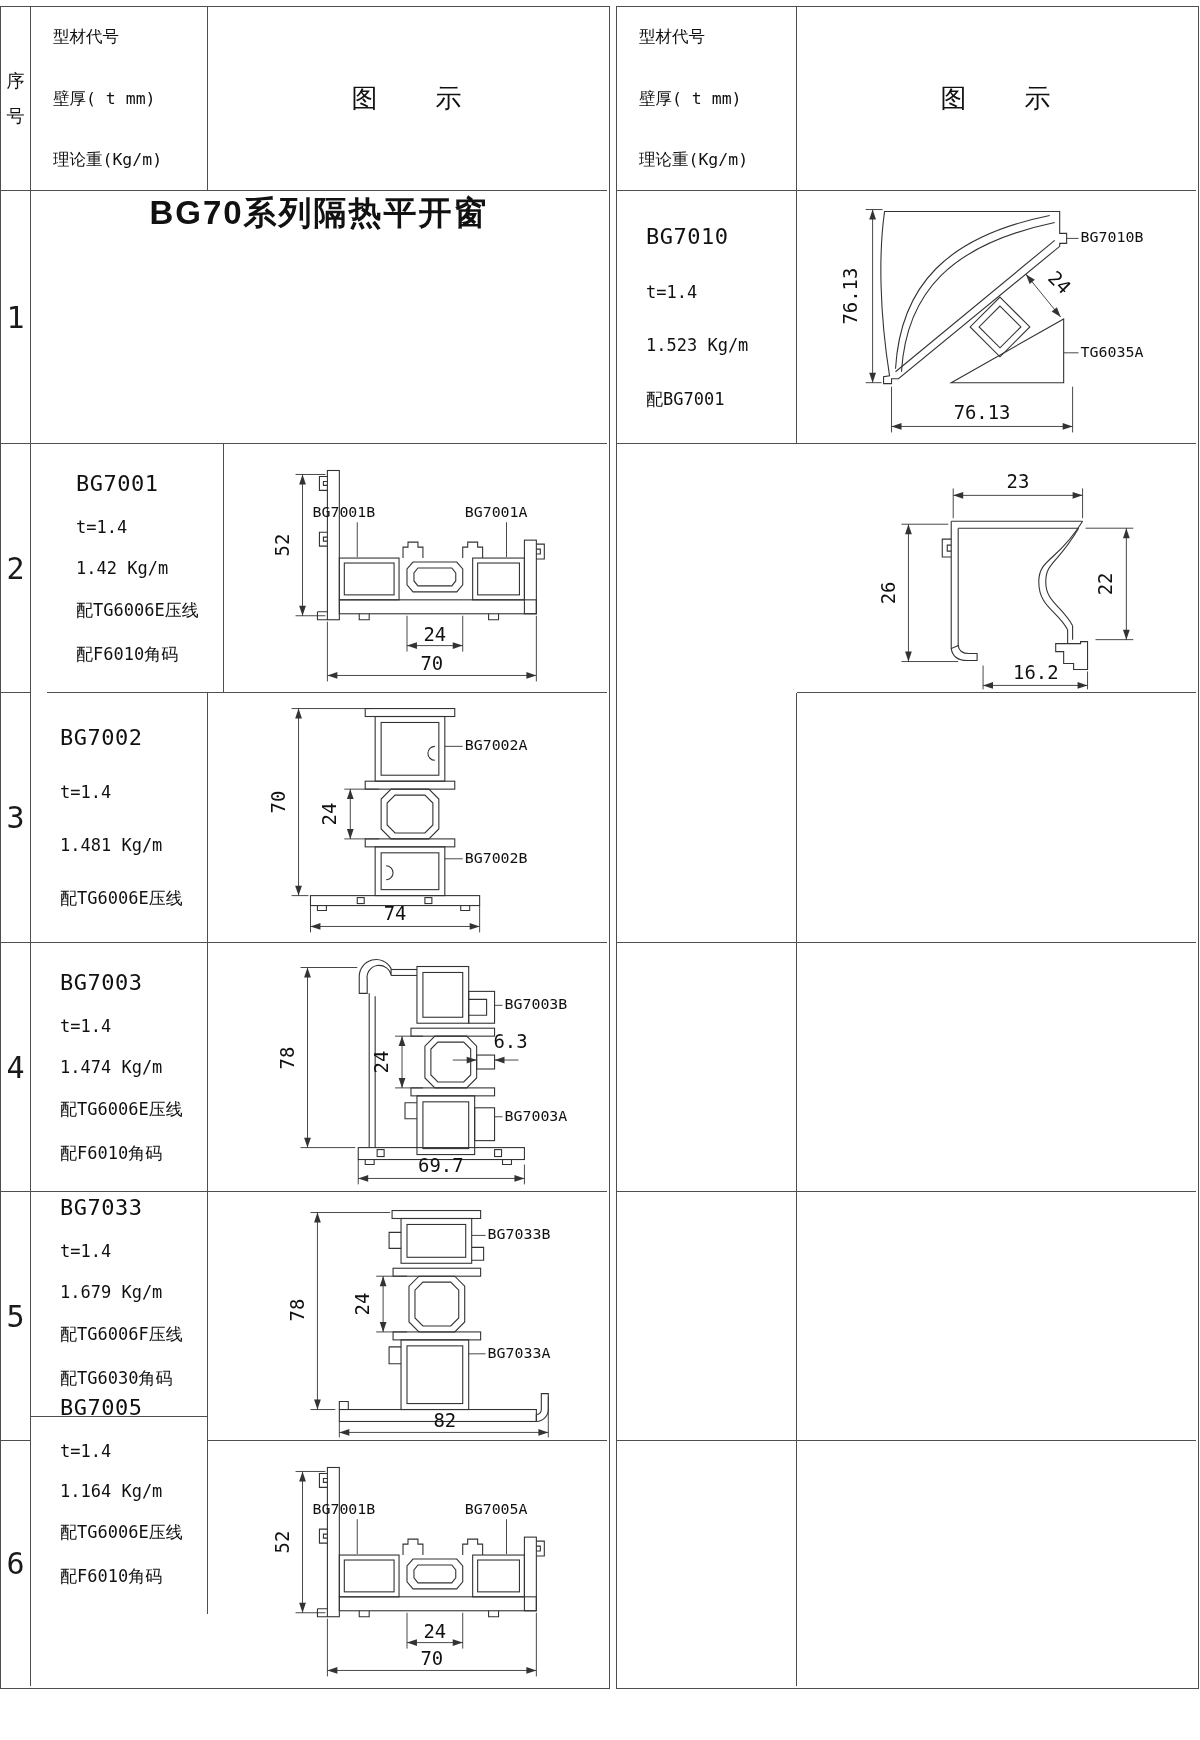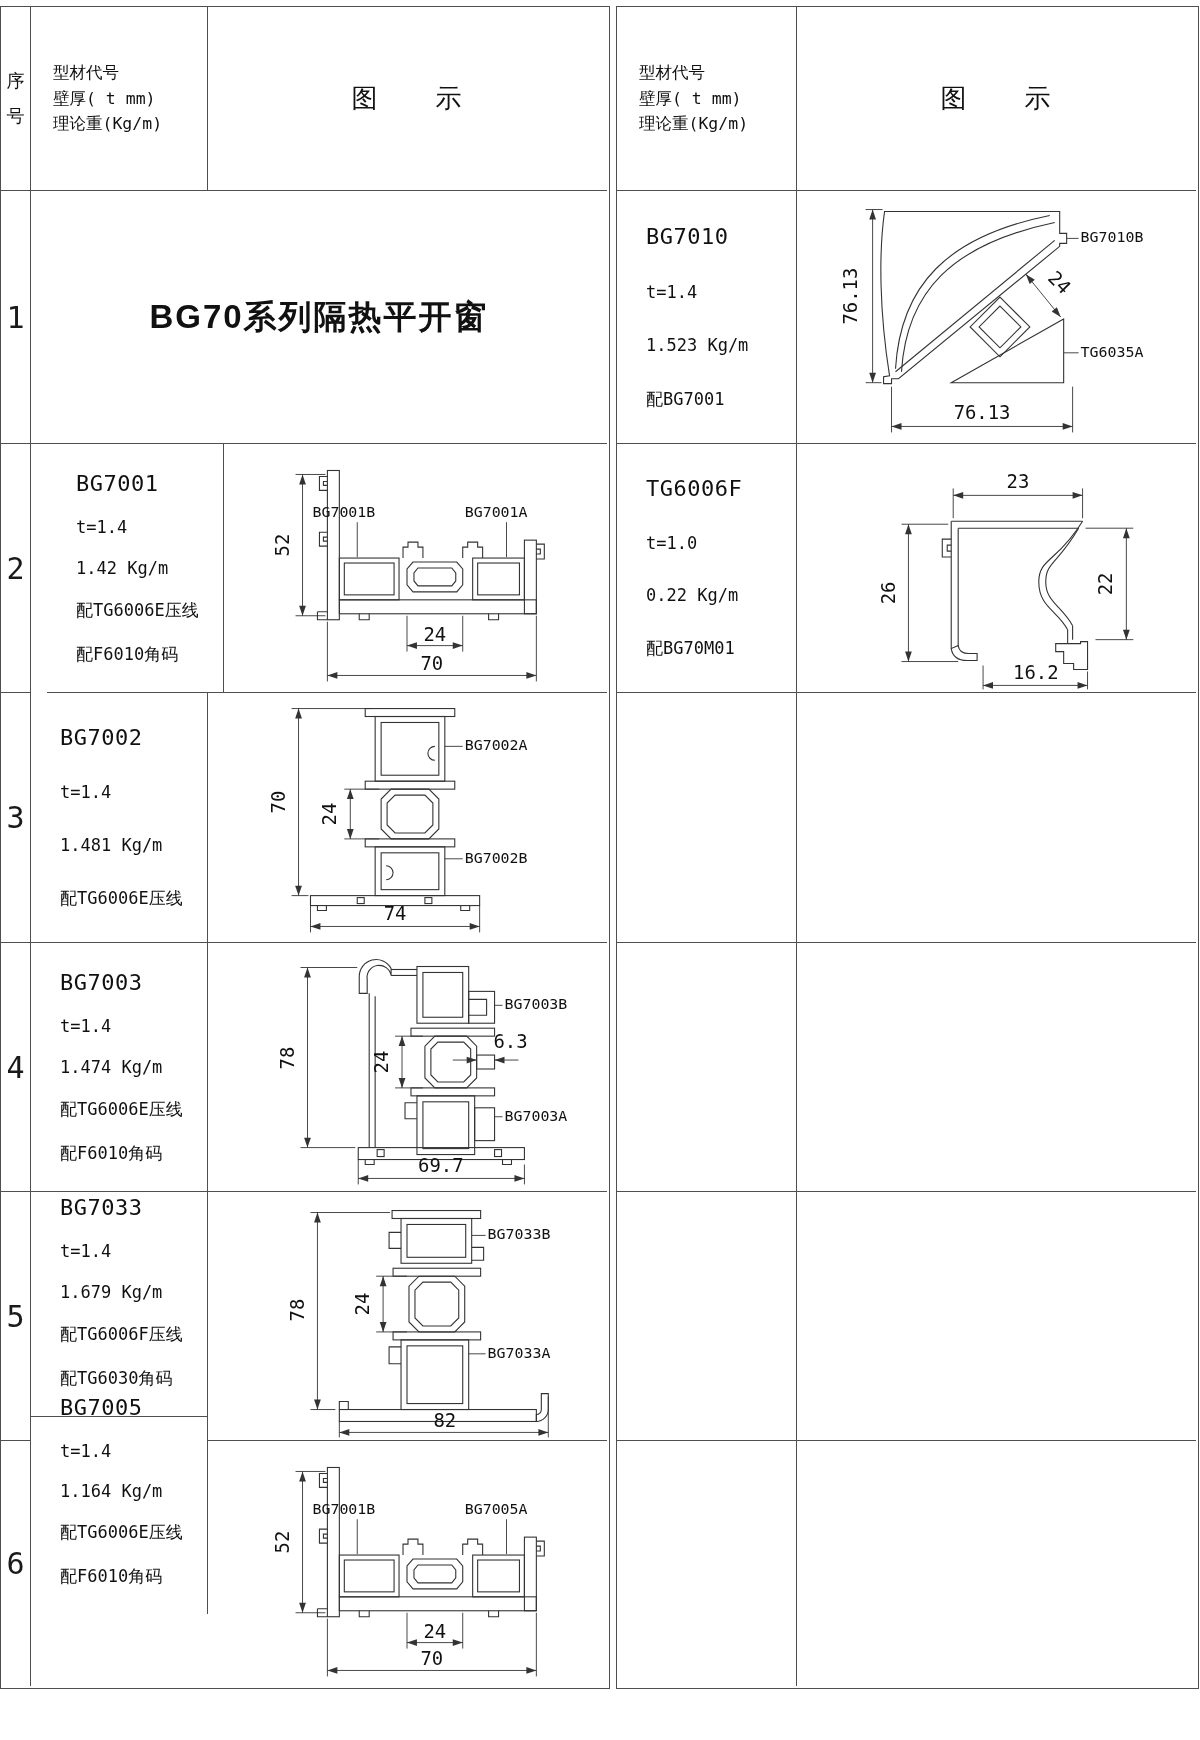--- a/index.html
+++ b/index.html
@@ -6,29 +6,29 @@
   .page{position:relative;width:1200px;height:1740px;background:#fff;overflow:hidden;
         font-family:"Liberation Sans",sans-serif;color:#111;}
   .tbl{position:absolute;border:1px solid #4f4f4f;background:#fff;}
   .c{position:absolute;border-right:1px solid #4f4f4f;border-bottom:1px solid #4f4f4f;box-sizing:border-box;}
   .ncr{border-right:none!important;}
   .ncb{border-bottom:none!important;}
   .seqhead{display:flex;align-items:center;justify-content:center;}
   .seqhead span{display:block;width:1.15em;word-break:break-all;text-align:center;
         font-size:18px;line-height:1.9;}
   .spechead{display:flex;flex-direction:column;justify-content:center;padding-left:22px;
-        font-size:16.5px;line-height:1.55;font-family:"DejaVu Sans Mono","Liberation Sans",sans-serif;}
+        font-size:16.5px;line-height:1.55;font-family:"DejaVu Sans Mono","Liberation Sans",sans-serif;gap:36px;}
   .diaghead{display:flex;align-items:center;justify-content:center;font-size:26px;letter-spacing:2px;font-family:Liberation Mono, monospace;}
   .rowno{display:flex;align-items:center;justify-content:center;
         font:30px "DejaVu Sans Mono",monospace;color:#1a1a1a;}
   .speccell{display:flex;flex-direction:column;justify-content:space-around;
         padding:16px 4px 16px 29px;}
   .speccell .code{font:22px "DejaVu Sans Mono",monospace;letter-spacing:0.5px;}
   .speccell .spec{font-size:17px;font-family:"DejaVu Sans Mono","Liberation Sans",sans-serif;}
-  .titlecell{display:flex;align-items:center;justify-content:center;
+  .titlecell{display:flex;justify-content:center;
         font-size:33px;font-weight:600;letter-spacing:2px;}
   .dwgcell{overflow:hidden;}
   .dwgcell svg{display:block;}
   .footer{position:absolute;left:0;top:1692px;width:100%;text-align:center;
         font-size:21px;font-weight:500;letter-spacing:1px;}
   svg .s{fill:none;stroke:#333;stroke-width:1.1;stroke-linejoin:miter;}
   svg .d{fill:none;stroke:#333;stroke-width:0.9;}
   svg .ah{fill:#333;stroke:none;}
   svg text{fill:#111;}
   svg text.dim{font:19px "DejaVu Sans Mono",monospace;}
@@ -410,26 +410,20 @@
             <line x1="268" y1="162" x2="283" y2="162"></line>
         </g>
         <text class="dim" transform="translate(60 105) rotate(-90)" text-anchor="middle">76.13</text>
         <text class="dim" x="186" y="229" text-anchor="middle">76.13</text>
         <text class="dim" transform="translate(259 96) rotate(45)" text-anchor="middle">24</text>
         <text class="lbl" x="285" y="51">BG7010B</text>
         <text class="lbl" x="285" y="166">TG6035A</text>
       </svg>
     </div>
 
-    <div class="c speccell" style="left:0;top:437px;width:180px;height:249px">
-      <div class="code">TG6006F</div>
-      <div class="spec">t=1.0</div>
-      <div class="spec">0.22 Kg/m</div>
-      <div class="spec">配BG70M01</div>
-    </div>
     <div class="c dwgcell ncr" style="left:180px;top:437px;width:399px;height:249px">
       <svg width="399" height="249" viewBox="0 0 401 249">
         <g class="s">
           <line x1="155" y1="77" x2="287" y2="77"></line>
             <line x1="162" y1="84" x2="283" y2="84"></line>
           <line x1="155" y1="77" x2="155" y2="205"></line>
             <line x1="162" y1="84" x2="162" y2="203"></line>
           <path d="M155 95 h-9 v18 h9"></path>
             <path d="M155 101 h-4 v6 h4"></path>
           <path d="M155 205 q2 12 16 12 h10 v-7 h-8 q-10 0 -11 -8 z"></path>

